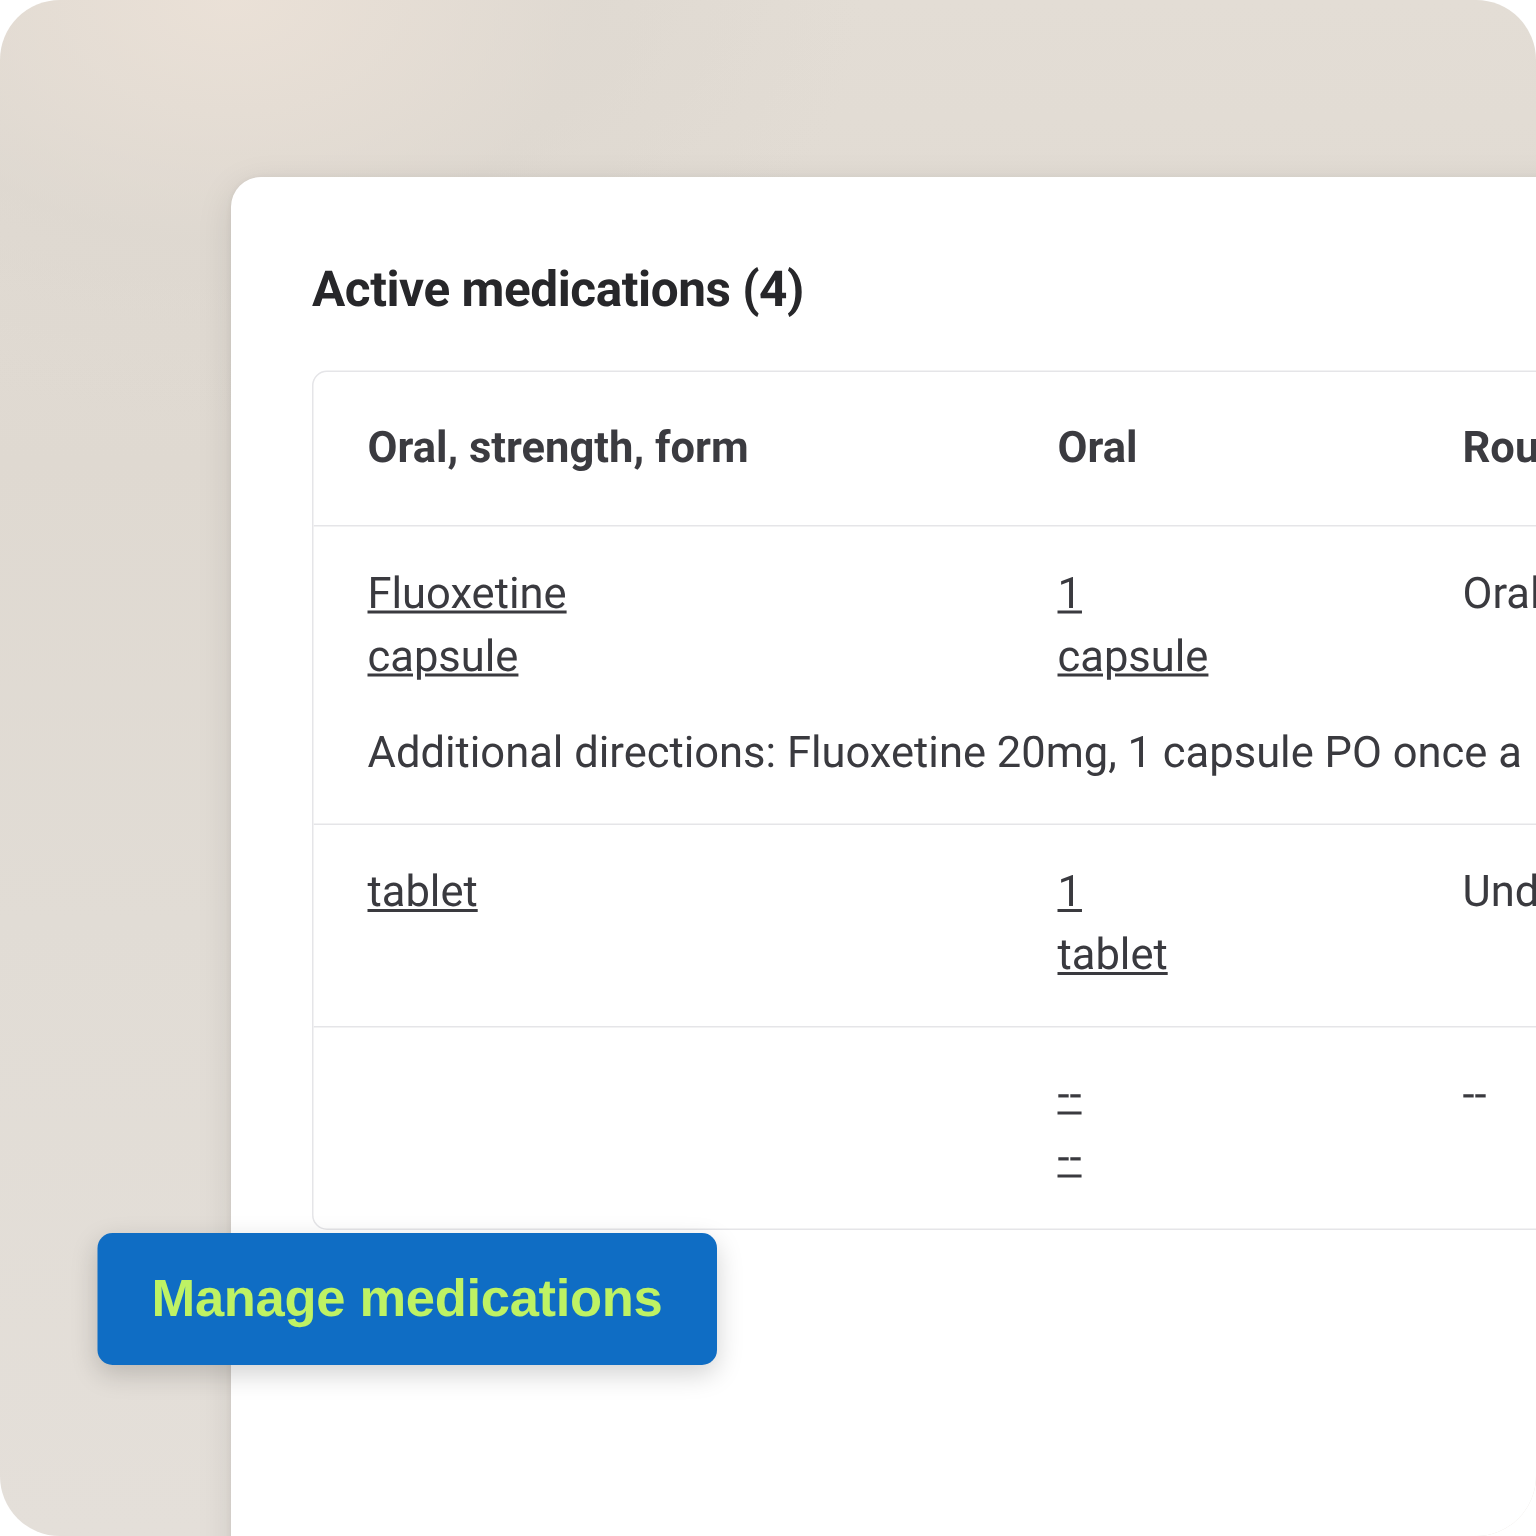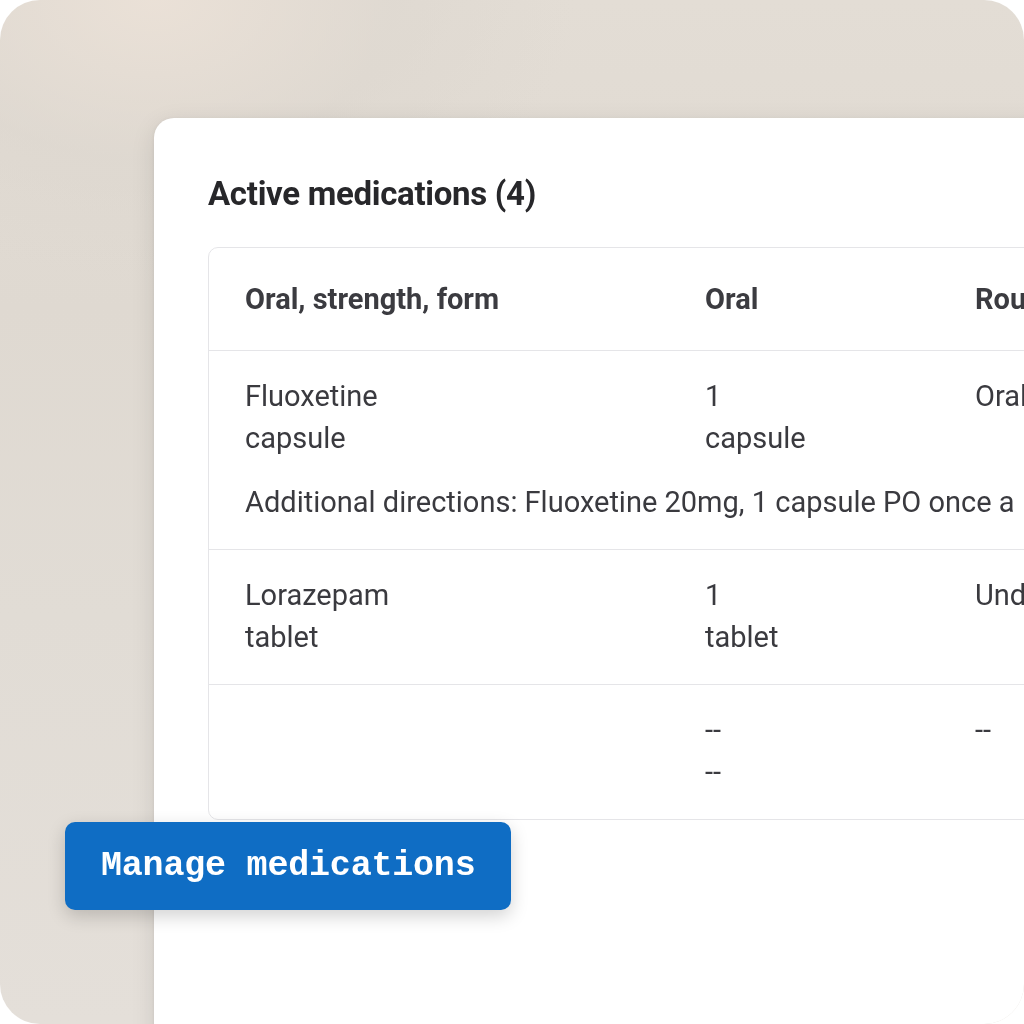--- a/index.html
+++ b/index.html
@@ -51,41 +51,40 @@
     color: #3a3a3f;
   }
   .row.header {
     border-top: none;
     font-weight: 700;
     color: #3b3b40;
     padding: 30px 36px 30px 36px;
     font-size: 29px;
   }
   .cell { display: block; }
-  .name-lines span { display: block; }
+  .name-lines span { display: block; text-decoration: underline; }
   .directions {
     grid-column: 1 / -1;
     margin-top: 22px;
     color: #3a3a3f;
   }
   .manage-btn {
     position: absolute;
     top: 822px;
     left: 65px;
     background: #0f6dc4;
-    color: #ffffff;
+    color: #bef264;
     font-size: 35px;
     font-weight: 700;
     padding: 24px 36px;
     border: none;
     border-radius: 10px;
     box-shadow: 0 6px 18px rgba(0,0,0,0.18);
     cursor: pointer;
     letter-spacing: -0.2px;
-    font-family: Liberation Mono, monospace;
   }
 </style>
 </head>
 <body>
 
 <div class="backdrop">
 
   <div class="card">
 
     <h2 class="section-title">Active medications (4)</h2>
@@ -106,21 +105,20 @@
         <div class="cell name-lines">
           <span>1</span>
           <span>capsule</span>
         </div>
         <div class="cell">Oral</div>
         <div class="directions">Additional directions: Fluoxetine 20mg, 1 capsule PO once a</div>
       </div>
 
       <div class="row">
         <div class="cell name-lines">
-          <span>Lorazepam</span>
           <span>tablet</span>
         </div>
         <div class="cell name-lines">
           <span>1</span>
           <span>tablet</span>
         </div>
         <div class="cell">Under</div>
       </div>
 
       <div class="row">

